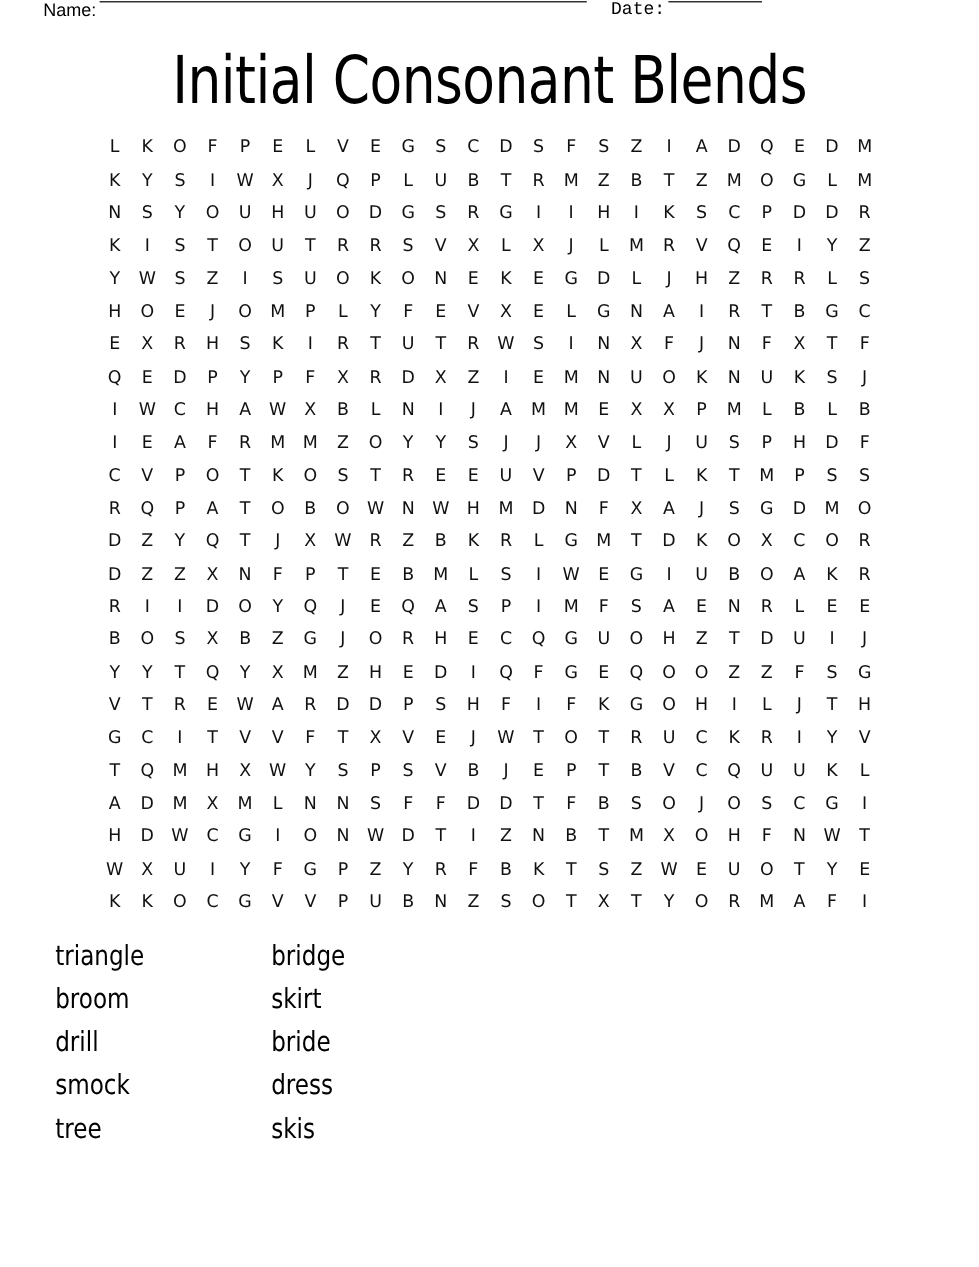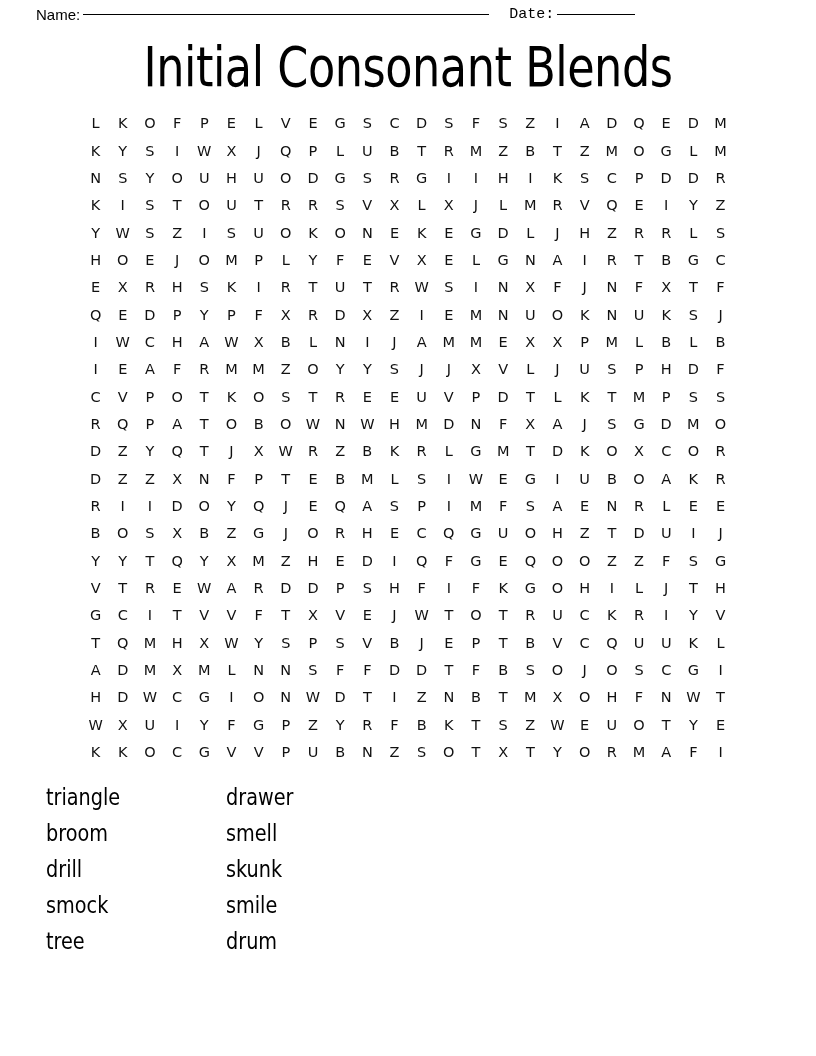--- a/index.html
+++ b/index.html
@@ -17,21 +17,21 @@
   }
 
   
   .header {
     position: absolute;
     top: 0px;
     left: 0px;
     width: 816px;
     height: 28px;
     display: flex;
-    align-items: center;
+    align-items: flex-start;
     font-family: "Liberation Sans", sans-serif;
     font-size: 15px;
     color: #000;
   }
   .name-label {
     margin-left: 36px;
     white-space: pre;
   }
   .name-rule {
     flex: 0 0 auto;
@@ -759,19 +759,19 @@
 
 <div class="wordlist" id="word-list">
     <div class="word-col">
       <div class="word">triangle</div>
       <div class="word">broom</div>
       <div class="word">drill</div>
       <div class="word">smock</div>
       <div class="word">tree</div>
     </div>
     <div class="word-col">
-      <div class="word">drawer</div>
-      <div class="word">smell</div>
-      <div class="word">skunk</div>
-      <div class="word">smile</div>
-      <div class="word">drum</div>
+      <div class="word">bridge</div>
+      <div class="word">skirt</div>
+      <div class="word">bride</div>
+      <div class="word">dress</div>
+      <div class="word">skis</div>
     </div>
   </div>
 
 </body></html>

